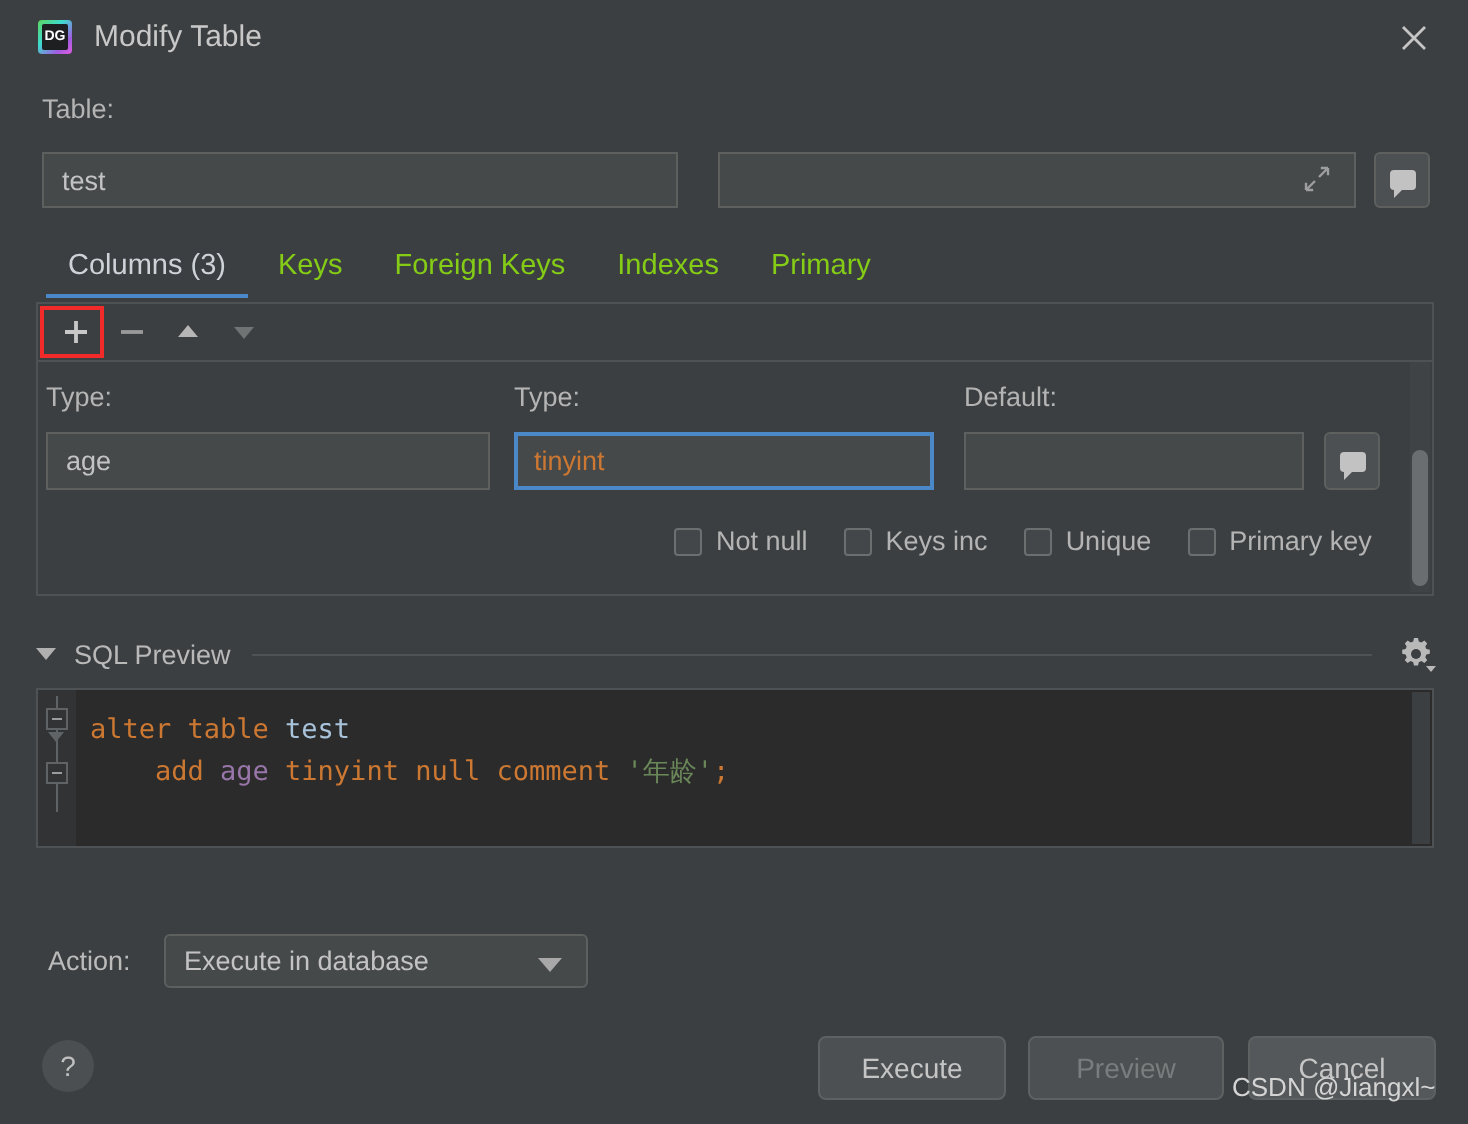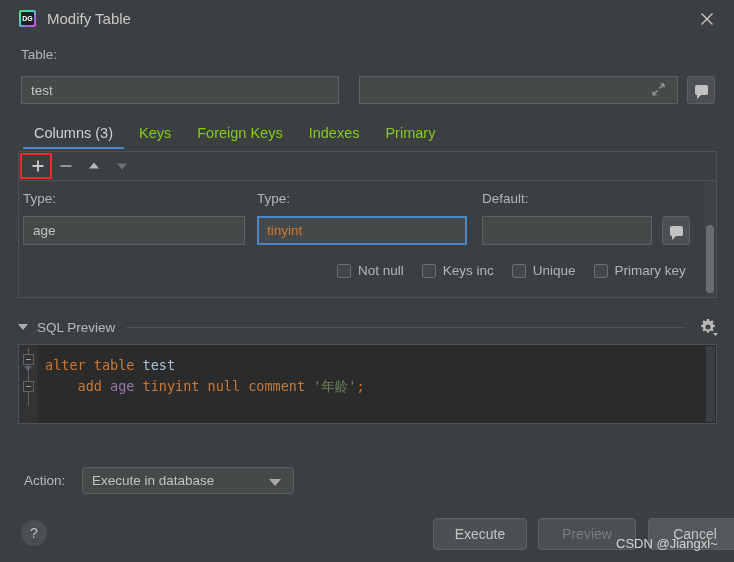--- a/index.html
+++ b/index.html
@@ -339,21 +339,20 @@
     box-sizing: border-box;
     height: 32px;
     background: #4c5052;
     border: 1px solid #5e6162;
     border-radius: 4px;
     color: #c5c5c5;
     font-size: 14px;
     font-family: "Liberation Sans", sans-serif;
     display: flex; align-items: center; justify-content: center;
     cursor: pointer;
-    margin-left: 24px;
   }
   .btn.disabled { color: #7a7d7e; }
   .btn-execute { left: 409px; top: 518px; width: 94px; }
   .btn-preview { left: 514px; top: 518px; width: 98px; }
   .btn-cancel  { left: 624px; top: 518px; width: 94px; background: #54585a; }
 
   .watermark {
     position: absolute;
     left: 616px; top: 536px;
     font-size: 13px;

